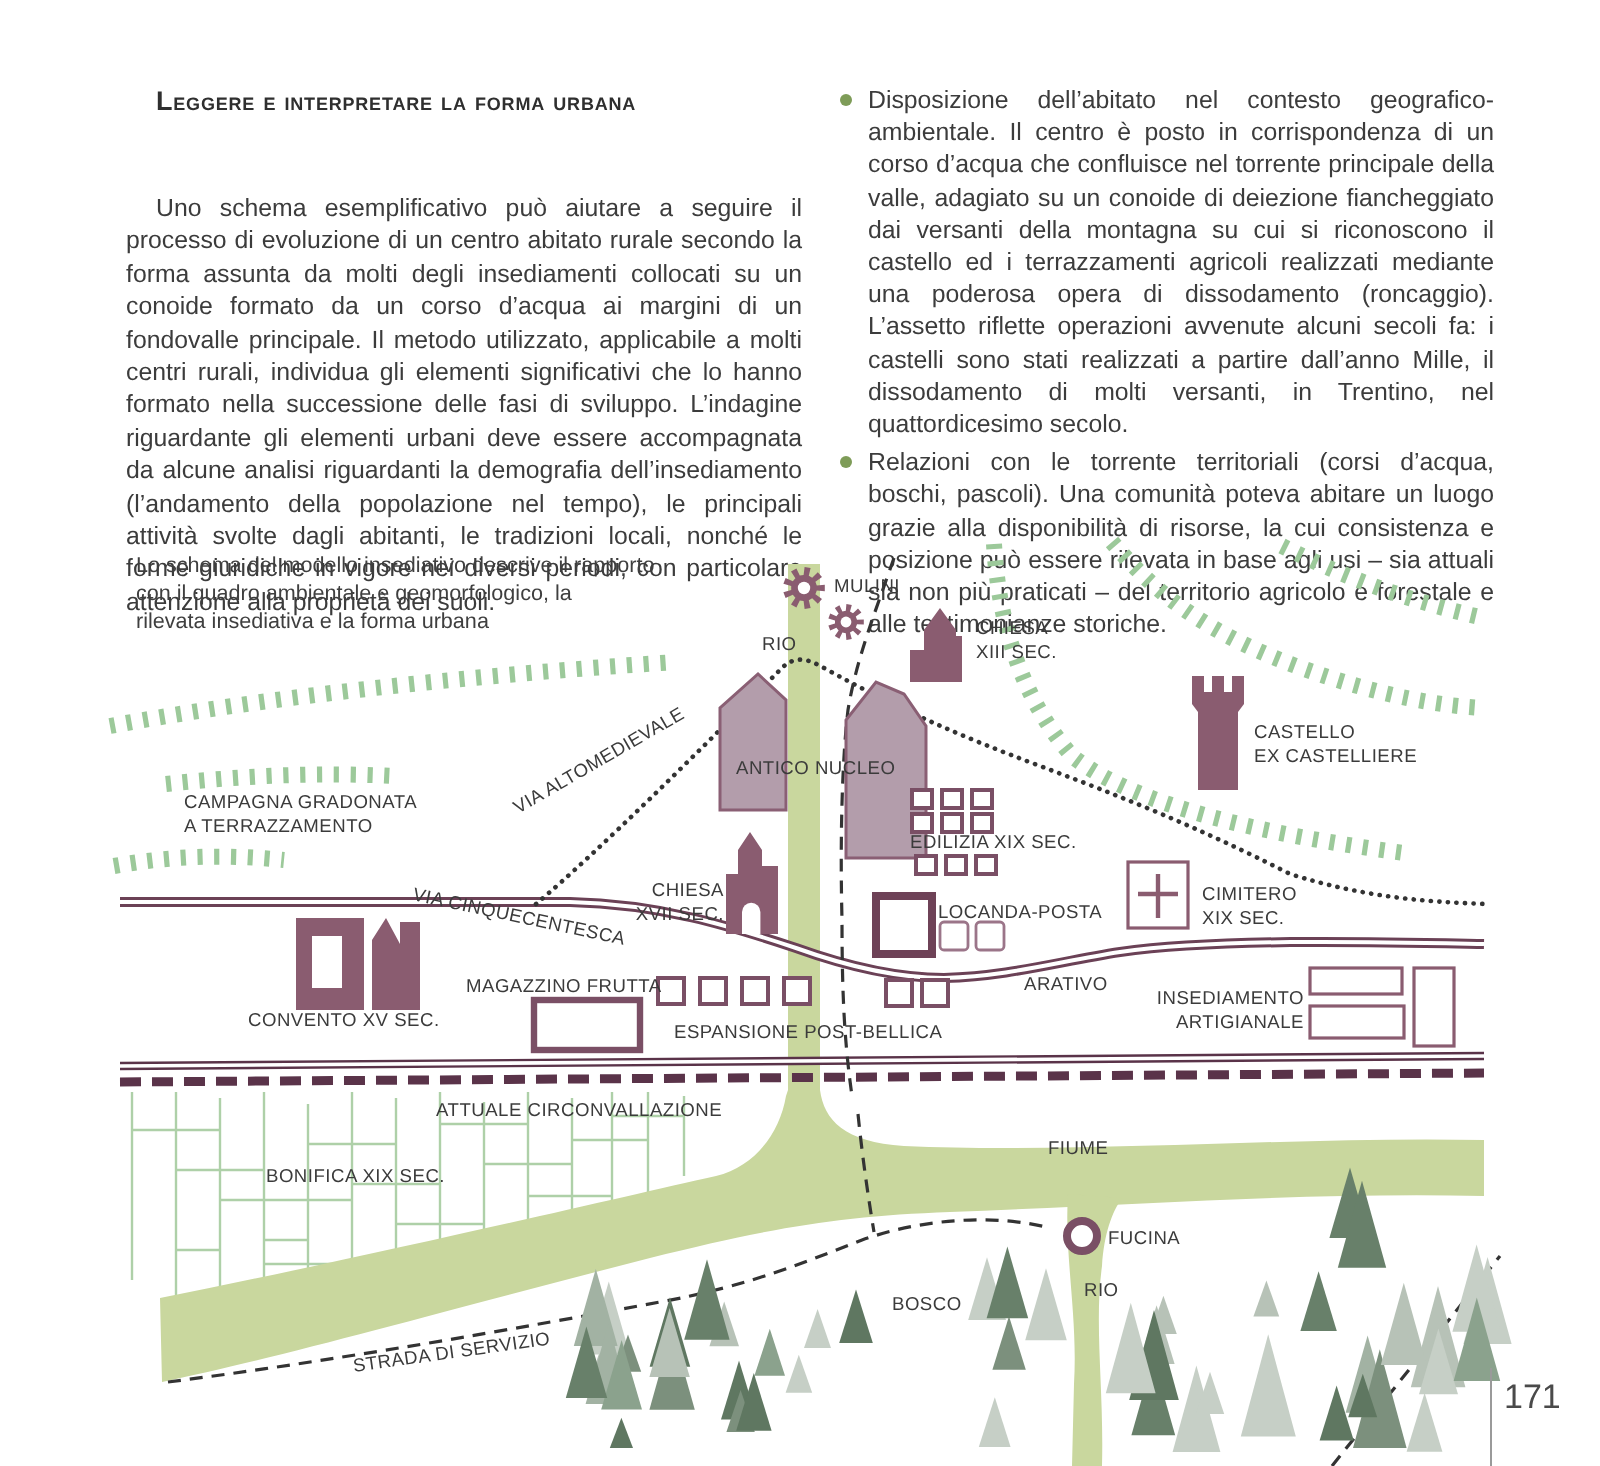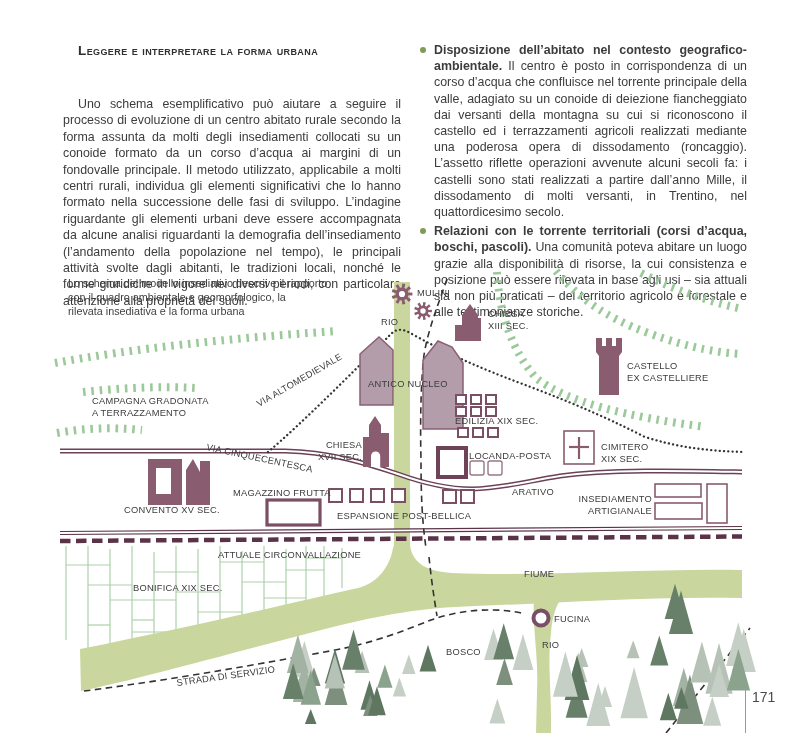--- a/index.html
+++ b/index.html
@@ -13,24 +13,24 @@
     left:78px;top:43px;font-size:13.5px;font-weight:bold;
     font-variant:small-caps;letter-spacing:.4px;color:#2f2f2f;text-align:right;
   }
   #left-para{
     left:63px;top:96px;width:338px;
     font-size:12.4px;line-height:16.4px;text-align:justify;text-indent:15px;
   }
   #right-col{left:420px;top:42px;width:327px;font-size:12.4px;line-height:16.2px;}
   .bullet-item{position:relative;padding-left:14px;text-align:justify;margin-bottom:3px;}
   .bullet-dot{position:absolute;left:0;top:5px;width:6px;height:6px;border-radius:50%;background:#7e9c58;}
-  .lead{font-weight:bold;}
+  .lead{font-weight:normal;}
   #caption{left:68px;top:277px;width:280px;font-size:10.8px;line-height:13.8px;color:#3f3f3f;}
   #page-rule{left:745px;top:684px;width:1px;height:49px;background:#9a9a9a;}
-  #page-number{left:752px;top:689px;font-size:14px;color:#4a4a4a;}
+  #page-number{left:752px;top:689px;font-size:17px;color:#4a4a4a;}
   #map-svg{left:0;top:0;}
   #map-svg text{
     font-family:"Liberation Sans",sans-serif;
     font-size:9.3px;letter-spacing:.25px;fill:#3b3b3b;
   }
   .water{fill:#c9d79e;stroke:none;}
   .dotted{fill:none;stroke:#333;stroke-width:2.3;stroke-linecap:round;stroke-dasharray:0.1 4.2;}
   .dashed{fill:none;stroke:#333;stroke-width:1.6;stroke-dasharray:6.5 4.5;}
   .hatch{fill:none;stroke:#9cc99a;stroke-width:8;stroke-dasharray:2.6 5.8;}
   .grid-line{stroke:#aed0a8;stroke-width:1.2;}

